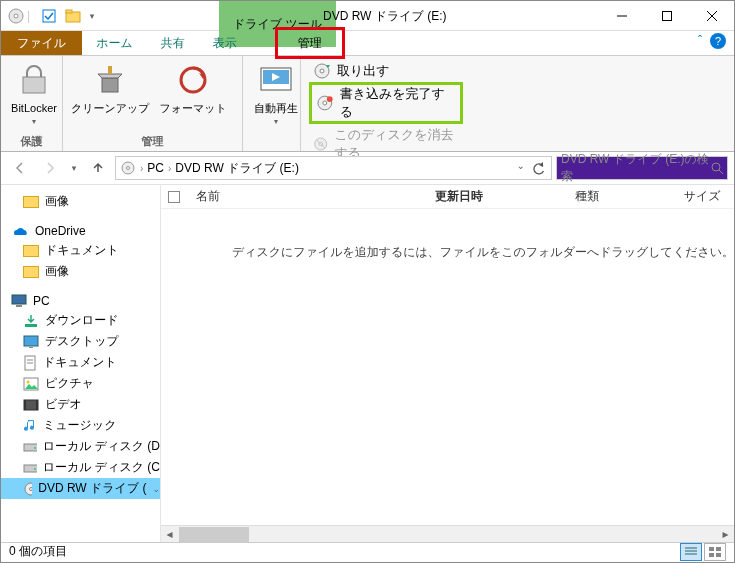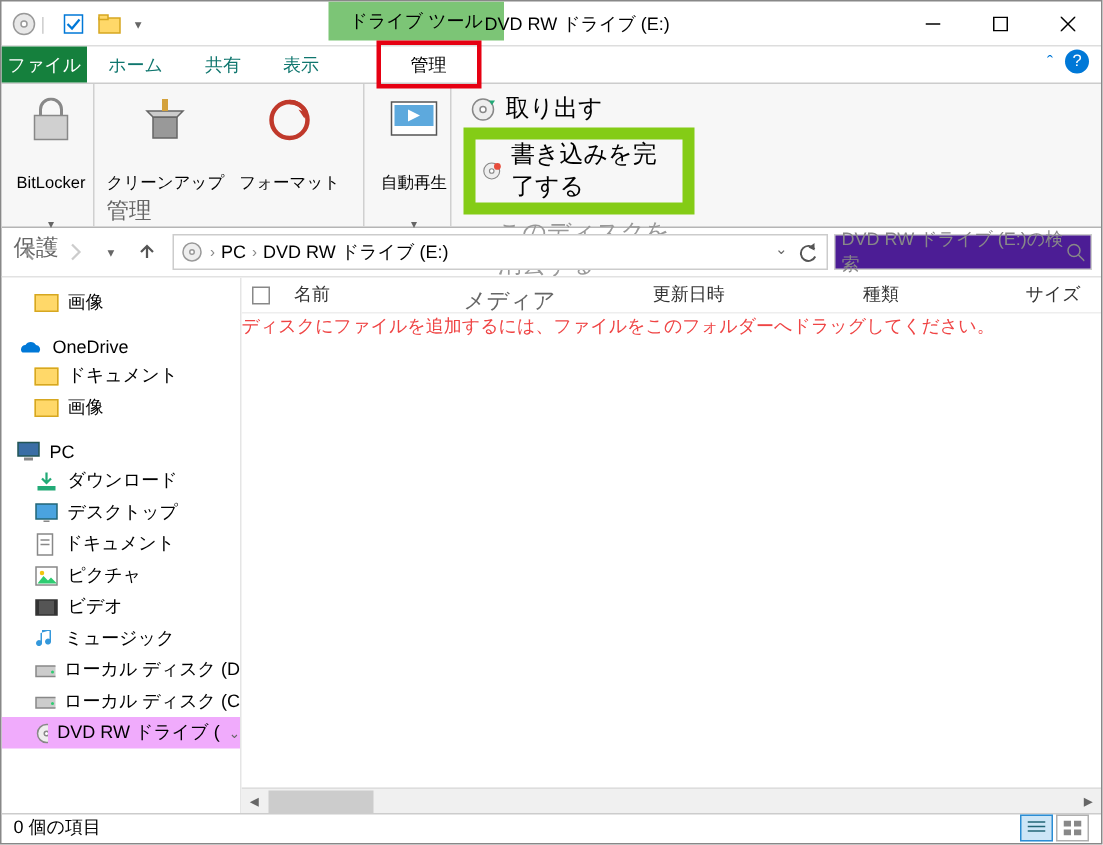--- a/index.html
+++ b/index.html
@@ -4,76 +4,76 @@
 <style>
 * { margin: 0; padding: 0; box-sizing: border-box; font-family: "Yu Gothic UI", "Meiryo", sans-serif; }
 body { width: 735px; height: 563px; border: 1px solid #888; background: #fff; font-size: 12px; color: #000; overflow: hidden; display: flex; flex-direction: column; }
 
 
 .titlebar { height: 30px; display: flex; align-items: center; border-bottom: 1px solid #ddd; position: relative; }
 .tb-left { display: flex; align-items: center; gap: 2px; padding-left: 6px; }
 .tb-icon { width: 18px; height: 18px; display: flex; align-items: center; justify-content: center; }
 .qat { display: flex; align-items: center; gap: 2px; margin-left: 6px; }
 .qat-btn { width: 22px; height: 22px; display: flex; align-items: center; justify-content: center; }
-.drive-tools-tab { position: absolute; left: 218px; top: 0; height: 26px; background: #7cc576; color: #000; padding: 1px 14px; display: flex; align-items: center; font-size: 12px; }
+.drive-tools-tab { position: absolute; left: 218px; top: 0; height: 46px; background: #7cc576; color: #000; padding: 1px 14px; display: flex; align-items: center; font-size: 12px; }
 .title-text { position: absolute; left: 322px; top: 7px; font-size: 12px; }
 .win-controls { position: absolute; right: 0; top: 0; display: flex; }
 .win-btn { width: 45px; height: 29px; display: flex; align-items: center; justify-content: center; }
 
 
 .ribbon-tabs { height: 25px; display: flex; align-items: stretch; border-bottom: 1px solid #ccc; position: relative; }
 .tab { padding: 0 14px; display: flex; align-items: center; color: #0f766e; font-size: 12px; }
-.tab.file { background: #15803d; color: #fff; padding: 0 4px; }
+.tab.file { background: #a16207; color: #fff; padding: 0 16px; }
 .tab.manage { border: 3px solid #e60012; color: #000; padding: 0 20px; margin: -4px 0 -2px 0; height: 32px; }
 .ribbon-right { position: absolute; right: 8px; top: 2px; display: flex; gap: 8px; align-items: center; }
 .help-circle { width: 16px; height: 16px; border-radius: 50%; background: #0078d7; color: #fff; font-size: 11px; display: flex; align-items: center; justify-content: center; }
 
 
 .ribbon-body { height: 96px; border-bottom: 1px solid #b5b5b5; display: flex; background: #f7f7f7; }
 .rgroup { border-right: 1px solid #d0d0d0; display: flex; flex-direction: column; padding: 4px 8px 2px; }
 .rgroup-items { flex: 1; display: flex; align-items: flex-start; gap: 10px; }
-.rbtn { display: flex; flex-direction: column; align-items: center; justify-content: flex-start; min-width: 50px; gap: 16px; }
+.rbtn { display: flex; flex-direction: column; align-items: center; justify-content: flex-start; min-width: 50px; gap: 2px; }
 .rbtn .ico { height: 40px; display: flex; align-items: center; justify-content: center; }
 .rbtn .lbl { font-size: 11px; text-align: center; line-height: 1.2; }
-.rgroup-label { font-size: 15px; color: #666; text-align: left; padding-top: 2px; }
+.rgroup-label { font-size: 11px; color: #666; text-align: center; padding-top: 2px; font-weight: bold; }
 .media-group { padding: 4px 8px 2px; }
-.media-item { display: flex; align-items: center; gap: 6px; padding: 2px 4px; font-size: 16px; }
+.media-item { display: flex; align-items: center; gap: 6px; padding: 2px 4px; font-size: 13px; }
 .media-item.disabled { color: #999; }
-.media-item.highlight { border: 8px solid #84cc16; padding: 0 4px; }
+.media-item.highlight { border: 3px solid #84cc16; padding: 0 4px; }
 .cd-icon { width: 18px; height: 18px; }
 
 
 .addr-row { height: 33px; display: flex; align-items: center; padding: 2px 6px; gap: 4px; border-bottom: 1px solid #e2e2e2; }
 .nav-btn { width: 26px; height: 26px; display: flex; align-items: center; justify-content: center; color: #999; }
 .addr-box { flex: 1; height: 24px; border: 1px solid #ccc; display: flex; align-items: center; padding: 0 4px; gap: 4px; background: #fff; }
 .crumb { display: flex; align-items: center; gap: 4px; font-size: 12px; }
 .crumb-sep { color: #888; font-size: 10px; }
 .addr-end { margin-left: auto; display: flex; gap: 6px; }
 .search-box { width: 172px; height: 24px; border: 1px solid #ccc; display: flex; align-items: center; padding: 0 4px; background: #4c1d95; color: #888; font-size: 12px; }
 .search-box .sicon { margin-left: auto; }
 
 
 .main { flex: 1; display: flex; overflow: hidden; }
 .nav-pane { width: 160px; border-right: 1px solid #e5e5e5; overflow-y: auto; padding-top: 6px; position: relative; }
 .tree-item { display: flex; align-items: center; gap: 6px; padding: 2px 0 2px 22px; font-size: 12px; white-space: nowrap; }
 .tree-item.root { padding-left: 10px; font-weight: normal; }
-.tree-item.sel { background: #f0abfc; }
+.tree-item.sel { background: #7dd3fc; }
 .tree-spacer { height: 10px; }
 .folder-ico { width: 16px; height: 12px; background: #ffd869; border: 1px solid #d6a721; }
 
 .content { flex: 1; display: flex; flex-direction: column; position: relative; overflow: hidden; }
 .columns { height: 24px; display: flex; align-items: center; border-bottom: 1px solid #eee; font-size: 12px; color: #333; }
 .col-check { width: 28px; display: flex; justify-content: center; }
 .col-check .box { width: 12px; height: 12px; border: 1px solid #888; }
 .col { padding: 0 8px; border-right: 1px solid transparent; }
 .col.name { width: 248px; }
-.col.date { width: 117px; }
+.col.date { width: 117px; font-weight: bold; }
 .col.type { width: 112px; margin-left: 27px; }
 .col.size { width: 60px; }
-.empty-msg { text-align: left; color: #ef4444; font-size: 12px; }
+.empty-msg { text-align: right; color: #404040; font-size: 12px; margin-top: 35px; }
 
 .hscroll { position: absolute; left: 0; right: 0; bottom: 0; height: 17px; background: #f0f0f0; border-top: 1px solid #ddd; display: flex; align-items: center; }
 .sbtn { width: 17px; height: 17px; display: flex; align-items: center; justify-content: center; color: #666; background: #f0f0f0; }
 .sthumb { width: 70px; height: 15px; background: #ccc; margin: 0 1px; }
 
 
 .statusbar { height: 20px; border-top: 1px solid #ccc; display: flex; align-items: flex-start; padding: 0 8px; font-size: 12px; }
 .status-right { margin-left: auto; display: flex; gap: 2px; }
 .view-btn { width: 22px; height: 18px; border: 1px solid #b0b0b0; display: flex; align-items: center; justify-content: center; }
 .view-btn.active { background: #cde6f7; border-color: #2a8dd4; }

